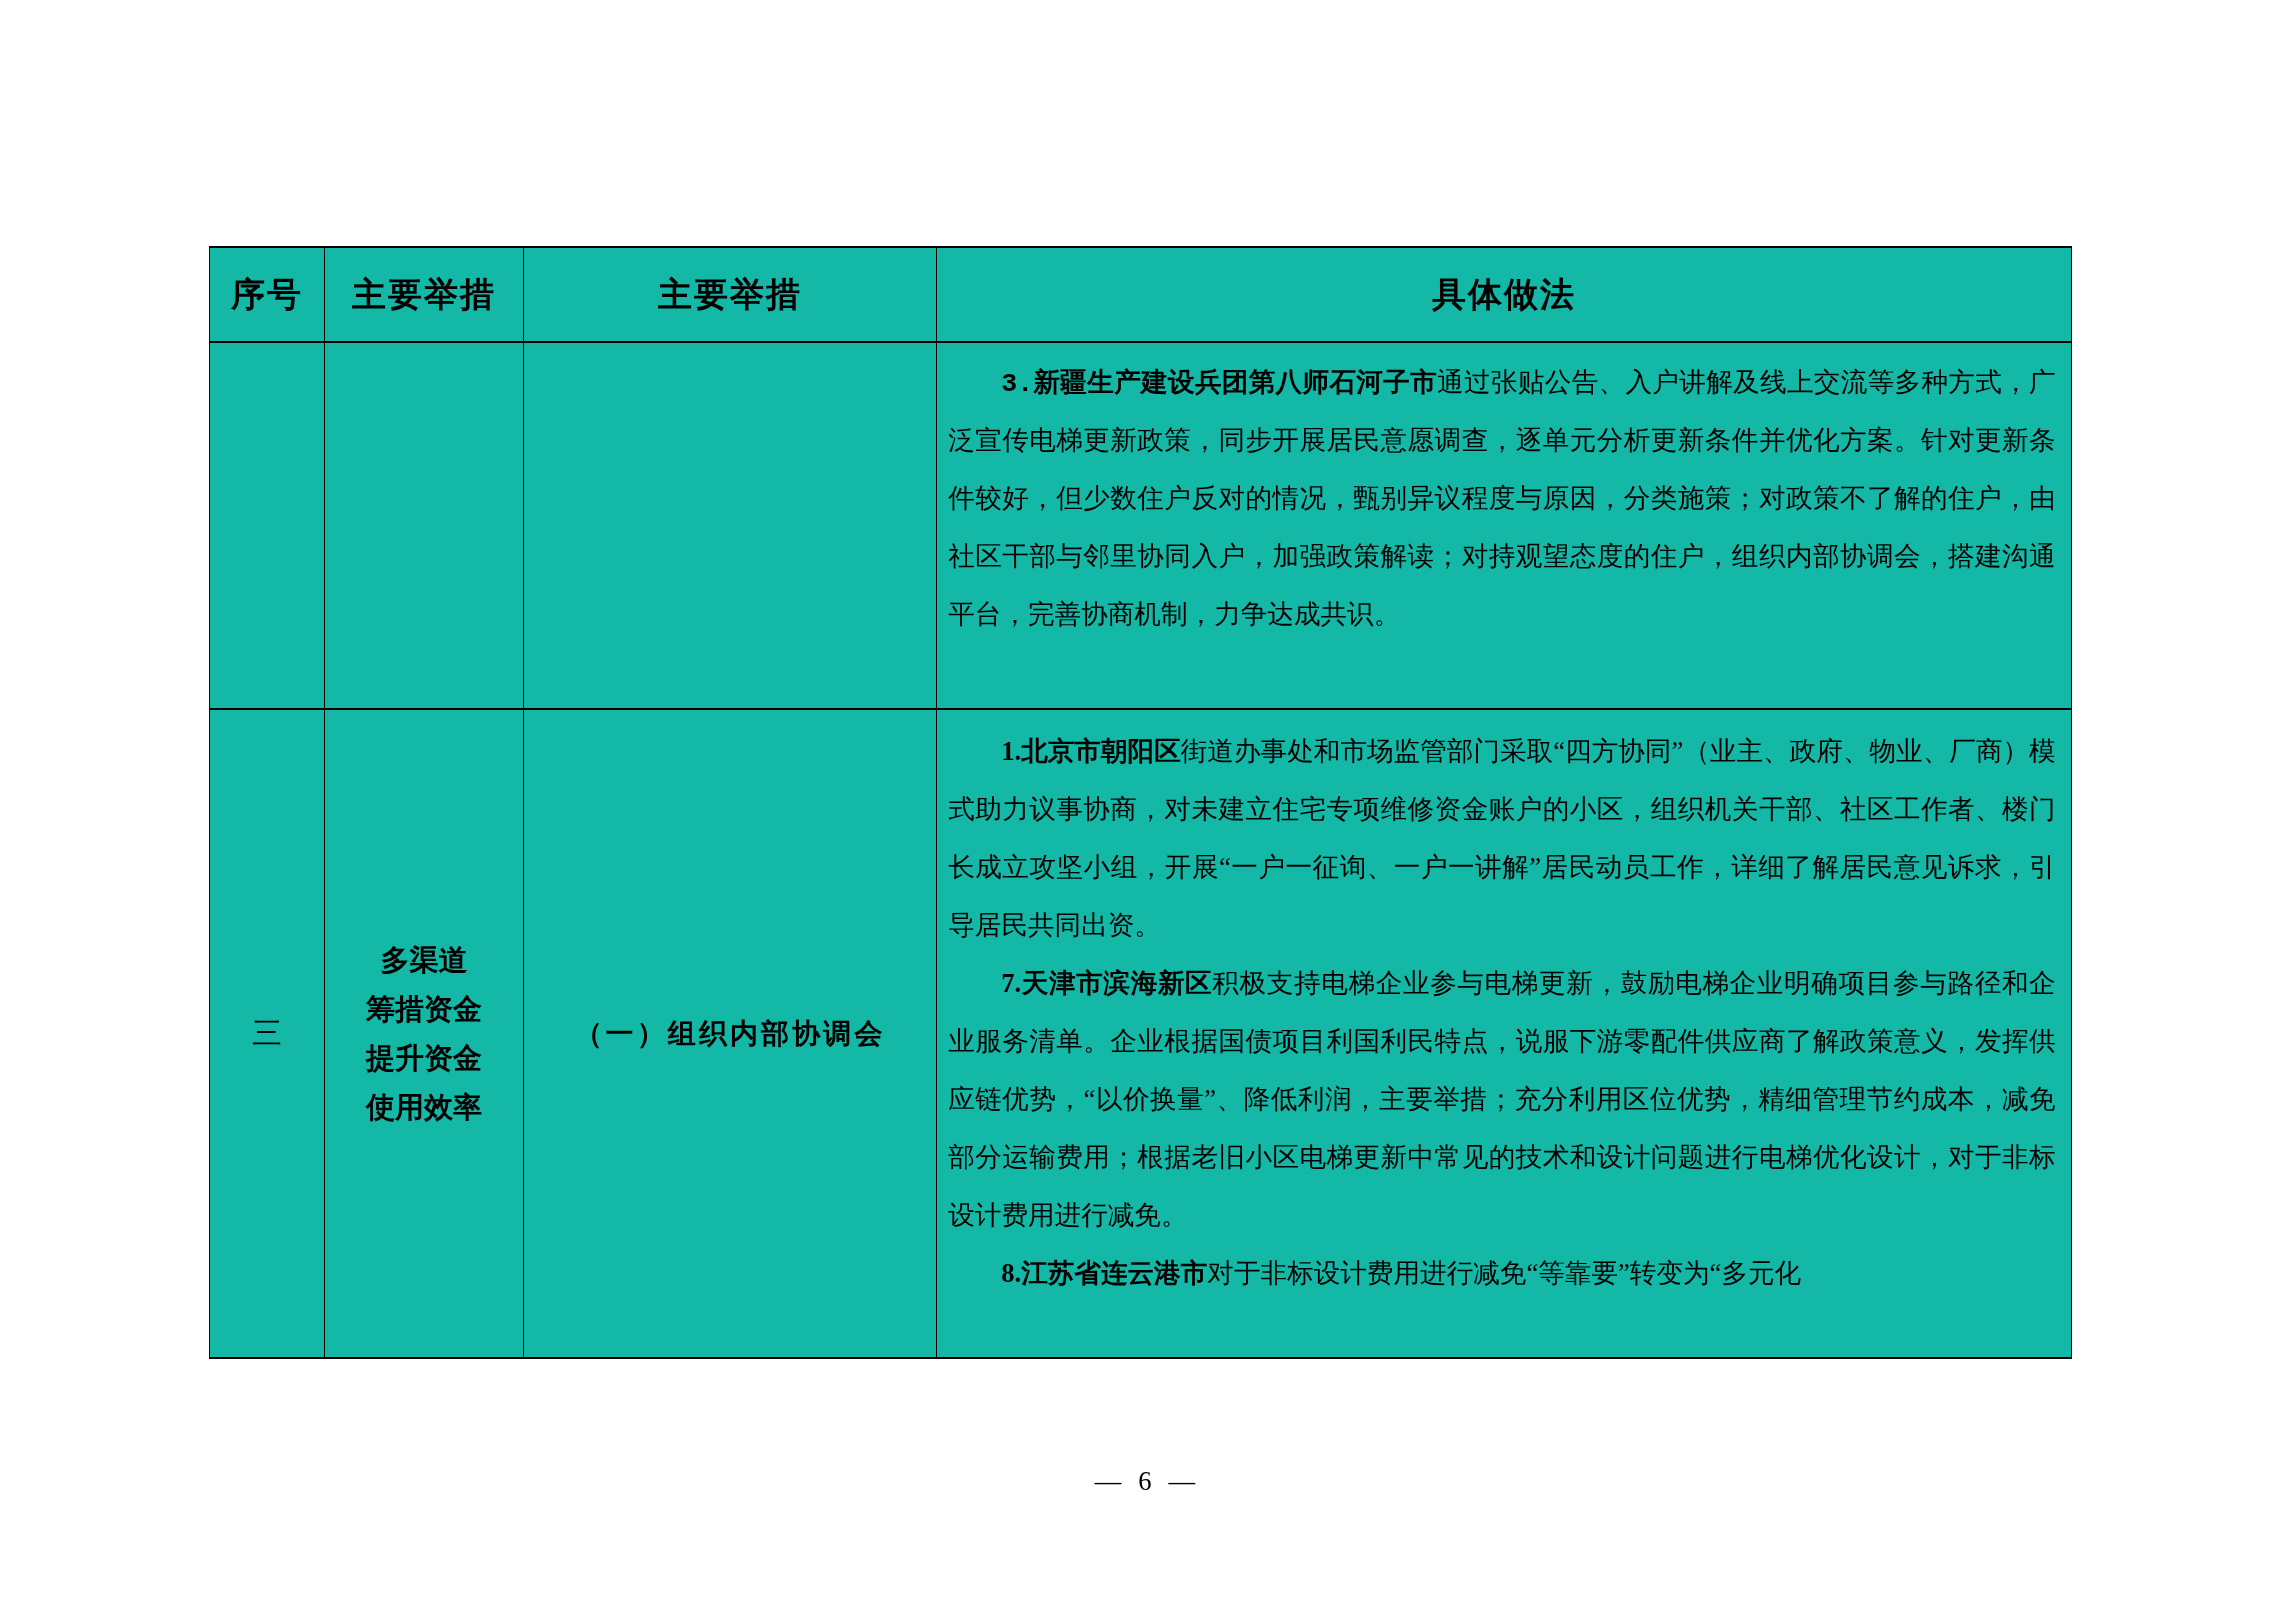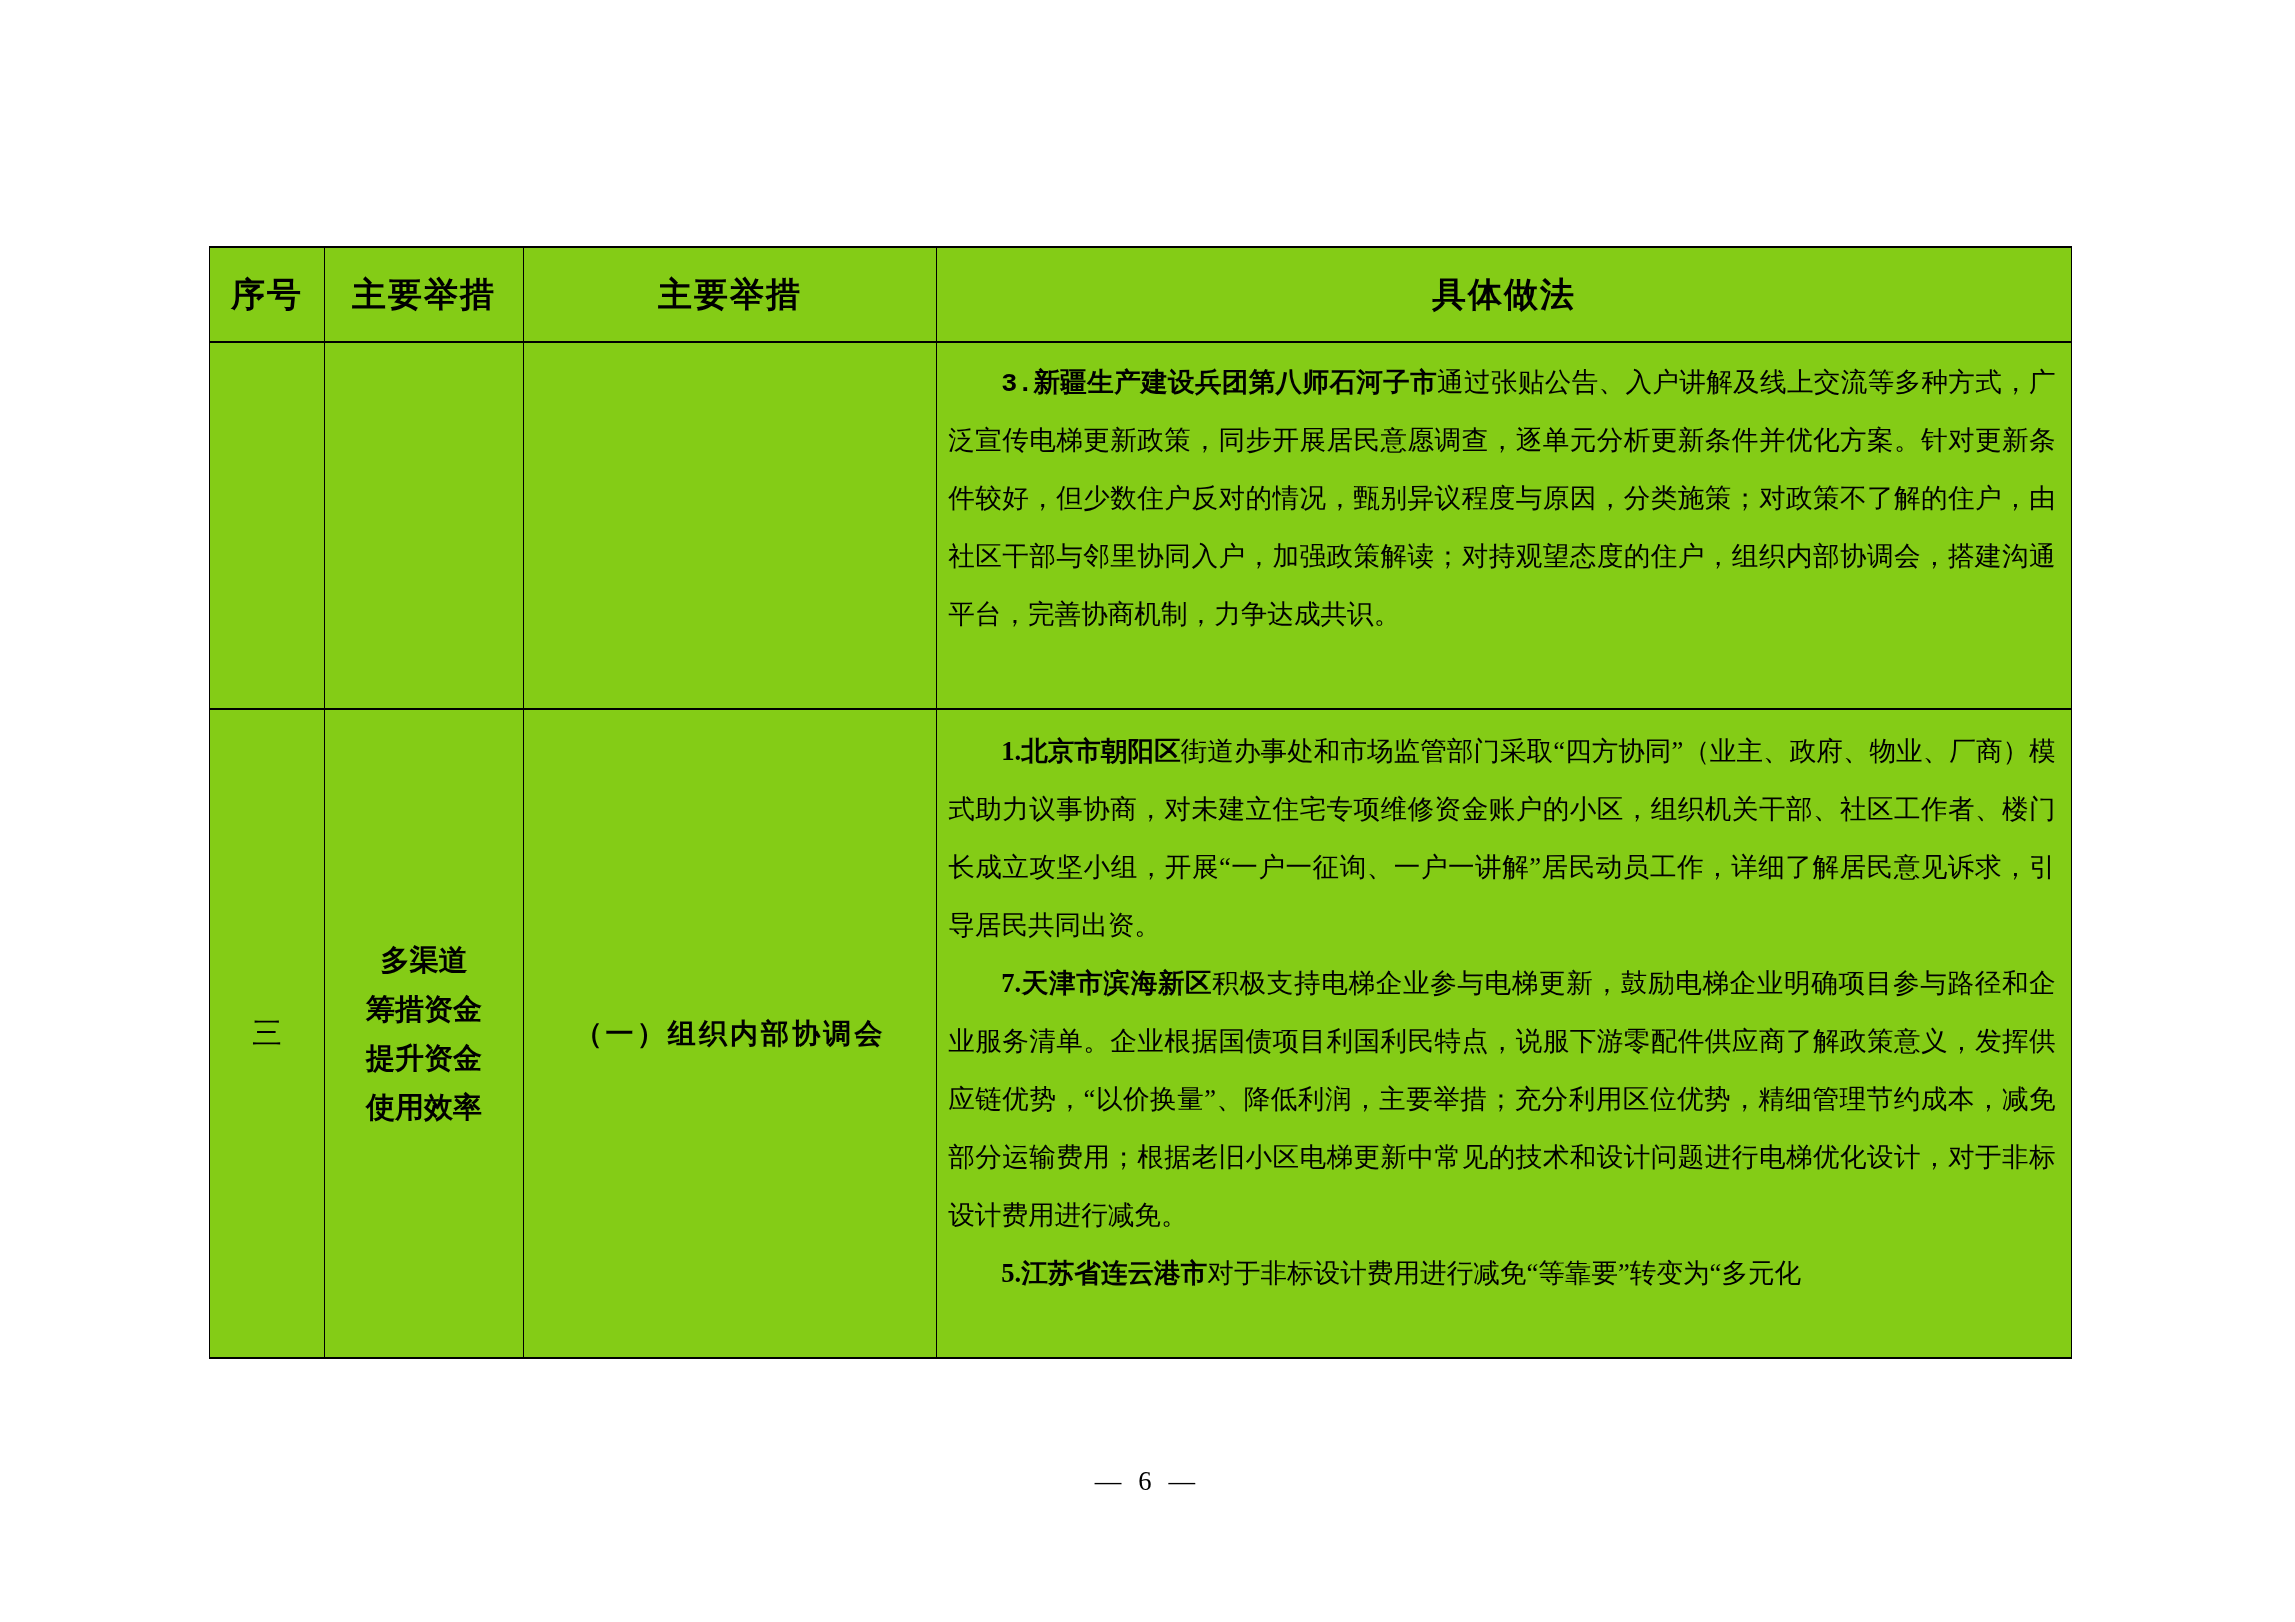--- a/index.html
+++ b/index.html
@@ -22,21 +22,21 @@
     height: 1623px;
     background: #ffffff;
   }
   table.policy-table {
     position: absolute;
     left: 209px;
     top: 246px;
     width: 1862px;
     border-collapse: collapse;
     table-layout: fixed;
-    background: #84cc16;
+    background: #14b8a6;
   }
   table.policy-table td, table.policy-table th {
     border-left: 1.5px solid #000;
     border-right: 1.5px solid #000;
     border-top: 2.6px solid #000;
     border-bottom: 2.6px solid #000;
     padding: 0;
     overflow: hidden;
   }
   
@@ -134,21 +134,21 @@
         <td class="seq-cell">三</td>
         <td class="mechanism-cell">多渠道
 筹措资金
 提升资金
 使用效率</td>
         <td class="measure-cell">（一）组织内部协调会</td>
         <td class="practices-cell second-row">
           <div class="practices-inner">
               <p class="para"><b>1.北京市朝阳区</b><span>街道办事处和市场监管部门采取“四方协同”（业主、政府、物业、厂商）模式助力议事协商，对未建立住宅专项维修资金账户的小区，组织机关干部、社区工作者、楼门长成立攻坚小组，开展“一户一征询、一户一讲解”居民动员工作，详细了解居民意见诉求，引导居民共同出资。</span></p>
               <p class="para"><b>7.天津市滨海新区</b><span>积极支持电梯企业参与电梯更新，鼓励电梯企业明确项目参与路径和企业服务清单。企业根据国债项目利国利民特点，说服下游零配件供应商了解政策意义，发挥供应链优势，“以价换量”、降低利润，主要举措；充分利用区位优势，精细管理节约成本，减免部分运输费用；根据老旧小区电梯更新中常见的技术和设计问题进行电梯优化设计，对于非标设计费用进行减免。</span></p>
-              <p class="para"><b>5.江苏省连云港市</b><span>对于非标设计费用进行减免“等靠要”转变为“多元化</span></p>
+              <p class="para"><b>8.江苏省连云港市</b><span>对于非标设计费用进行减免“等靠要”转变为“多元化</span></p>
             </div>
         </td>
       </tr>
     </tbody>
   </table>
 
   <div class="page-footer">— 6 —</div>
 
 </div>
 

